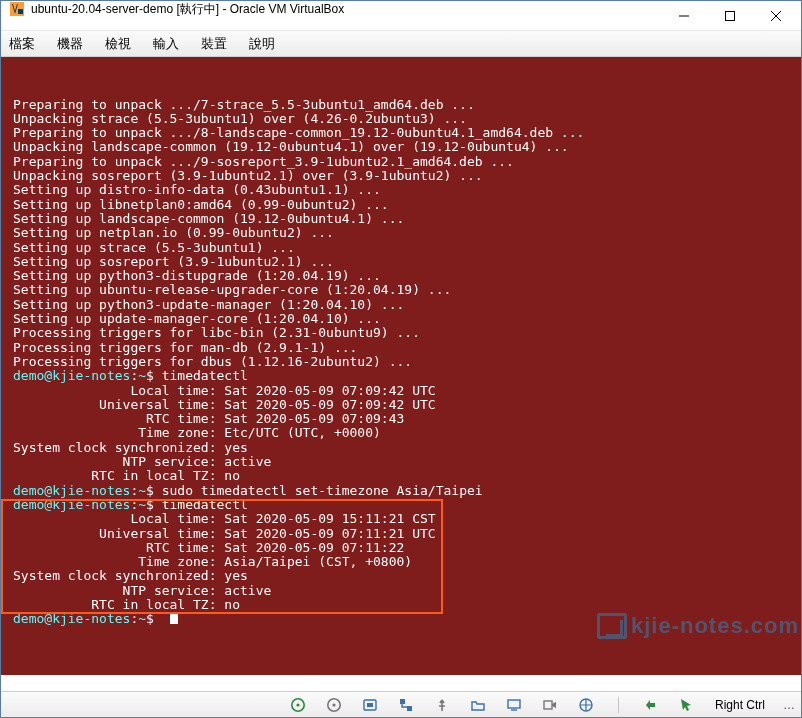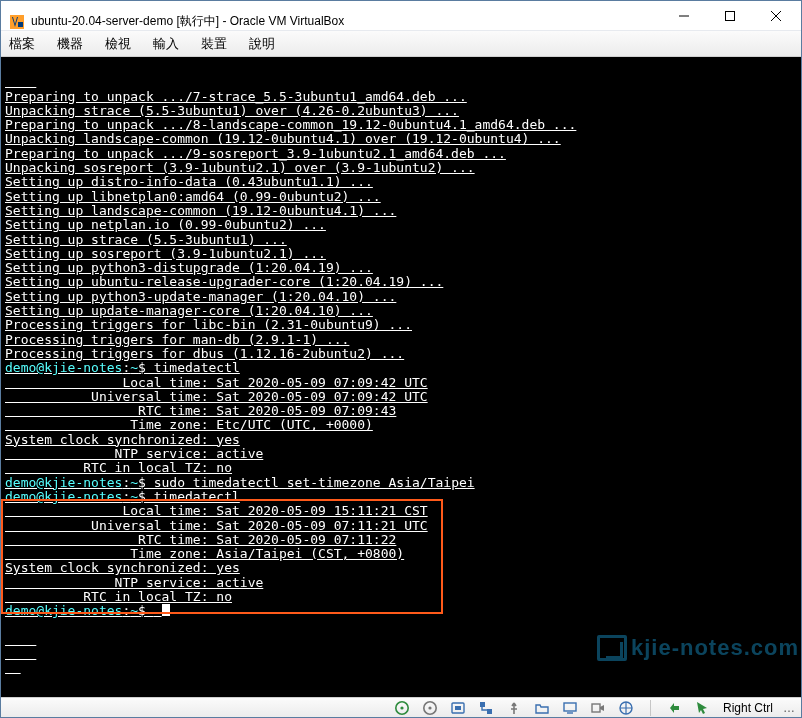--- a/index.html
+++ b/index.html
@@ -1,32 +1,32 @@
 <!DOCTYPE html>
 <html><head>
 <meta charset="utf-8">
 <style>
   * { margin: 0; padding: 0; box-sizing: border-box; }
   html, body { width: 802px; height: 718px; font-family: "Segoe UI", "Noto Sans CJK", sans-serif; background: #fff; overflow: hidden; }
   .window { width: 802px; height: 718px; border: 1px solid #5a7ca0; display: flex; flex-direction: column; }
-  .titlebar { height: 30px; background: #fff; display: flex; align-items: flex-end; padding: 0 2px; border-bottom: 1px solid #e7eaef; }
+  .titlebar { height: 30px; background: #fff; display: flex; align-items: flex-start; padding: 0 2px; border-bottom: 1px solid #e7eaef; }
   .titlebar .icon { width: 16px; height: 16px; margin: 0 6px; }
   .titlebar .title { flex: 1; font-size: 12px; color: #000; }
   .win-btns { display: flex; height: 100%; }
   .win-btn { width: 46px; height: 100%; display: flex; align-items: center; justify-content: center; }
   .win-btn svg { width: 10px; height: 10px; }
   .menubar { height: 26px; background: linear-gradient(#fbfbfb,#ececec); display: flex; align-items: center; padding: 0 8px; gap: 22px; font-size: 13px; color: #000; border-bottom: 1px solid #d0d0d0; }
   .menubar span { cursor: default; }
-  .terminal { flex: 1; background: #000000; color: #fff; font-family: "DejaVu Sans Mono","Consolas",monospace; font-size: 13px; line-height: 14.3px; padding: 4px; white-space: pre; overflow: hidden; position: relative; text-decoration: underline; }
+  .terminal { flex: 1; background: #7f1d1d; color: #fff; font-family: "DejaVu Sans Mono","Consolas",monospace; font-size: 13px; line-height: 14.3px; padding: 12px; white-space: pre; overflow: hidden; position: relative; }
   .terminal-inner { position: relative; }
   .line { white-space: pre; }
   .cyan { color: #57ffff; }
   .white { color: #fff; }
   .highlight-box { position: absolute; border: 2px solid #ff5a1a; pointer-events: none; }
-  .statusbar { height: 20px; background: linear-gradient(#fbfbfb,#ececec); border-top: 1px solid #d0d0d0; display: flex; align-items: center; justify-content: flex-end; padding: 0 8px; gap: 12px; font-size: 12px; color: #000; }
+  .statusbar { height: 26px; background: linear-gradient(#fbfbfb,#ececec); border-top: 1px solid #d0d0d0; display: flex; align-items: center; justify-content: flex-end; padding: 0 8px; gap: 20px; font-size: 12px; color: #000; margin-top: 16px; }
   .statusbar .sep { width: 1px; height: 16px; background: #c6c6c6; margin: 0 4px; }
   .tray-icon { width: 16px; height: 16px; display: flex; align-items: center; justify-content: center; color: #555; }
   .watermark { position: absolute; right: 2px; bottom: 22px; font-family: sans-serif; font-size: 22px; letter-spacing: 1px; color: #1998cf; opacity: 0.45; font-weight: 600; pointer-events: none; }
   .watermark-icon { display: inline-block; width: 30px; height: 26px; border: 3px solid #1998cf; border-radius: 2px; position: relative; vertical-align: -6px; margin-right: 4px; }
   .watermark-icon::after { content: ""; position: absolute; left: 6px; top: 4px; width: 14px; height: 14px; border: 3px solid #1998cf; border-top: none; border-left: none; }
   .cursor-blk { display:inline-block; width:8px; height:12px; background:#fff; vertical-align: -1px; }
 </style>
 </head>
 <body>
 

